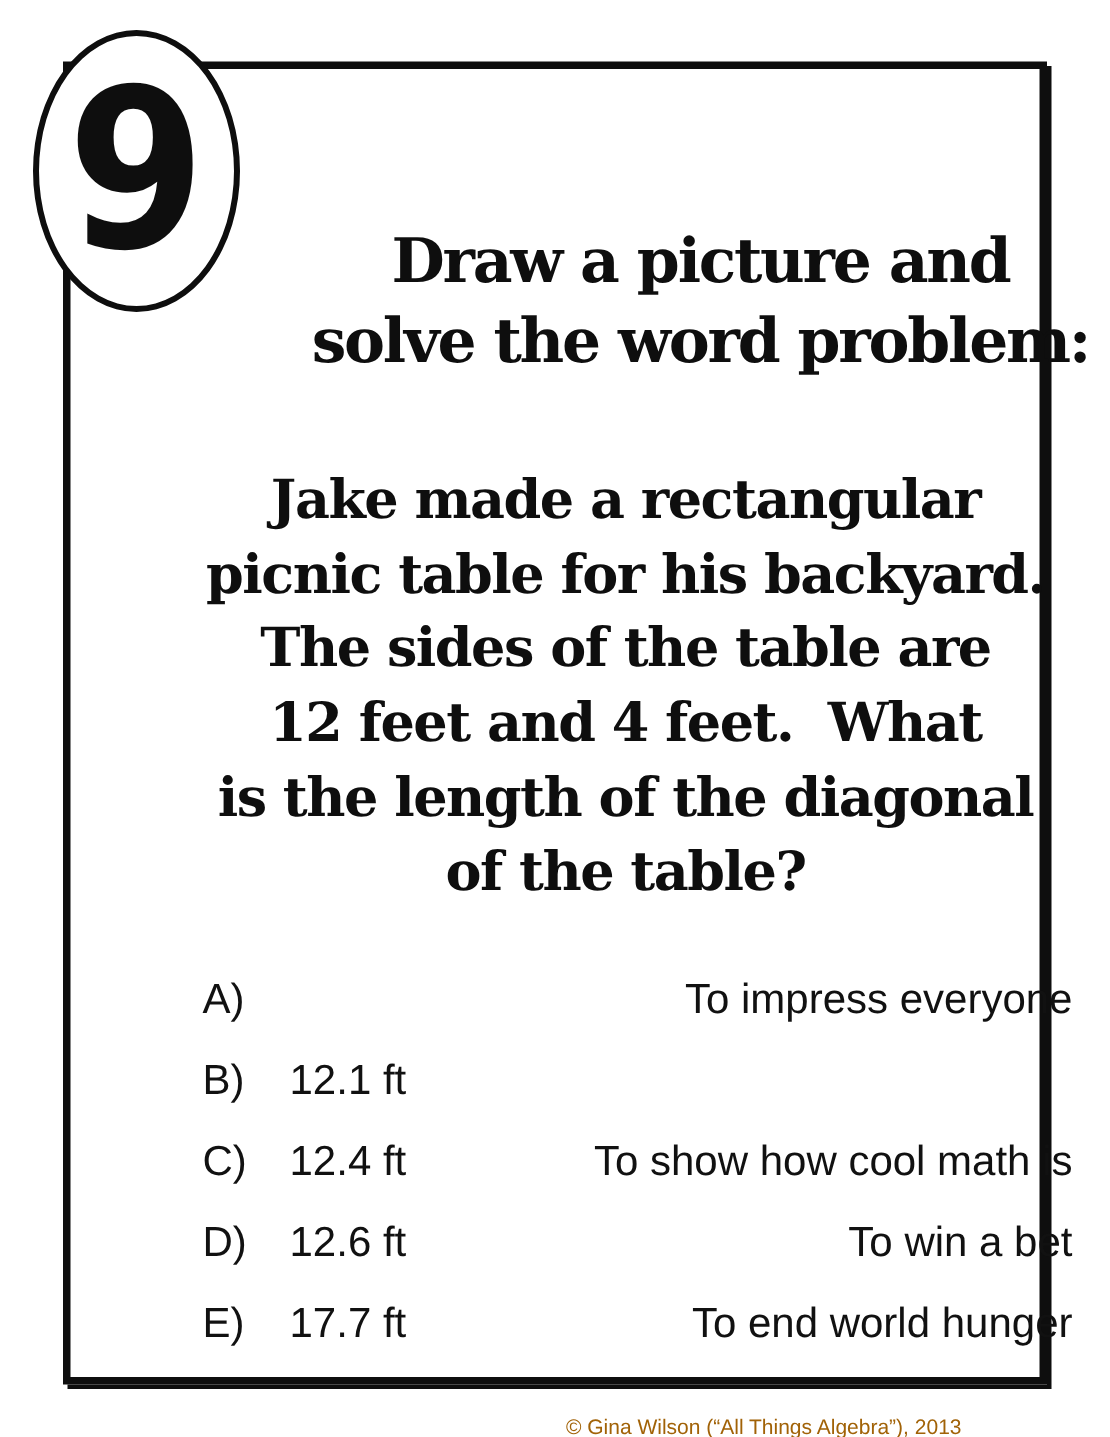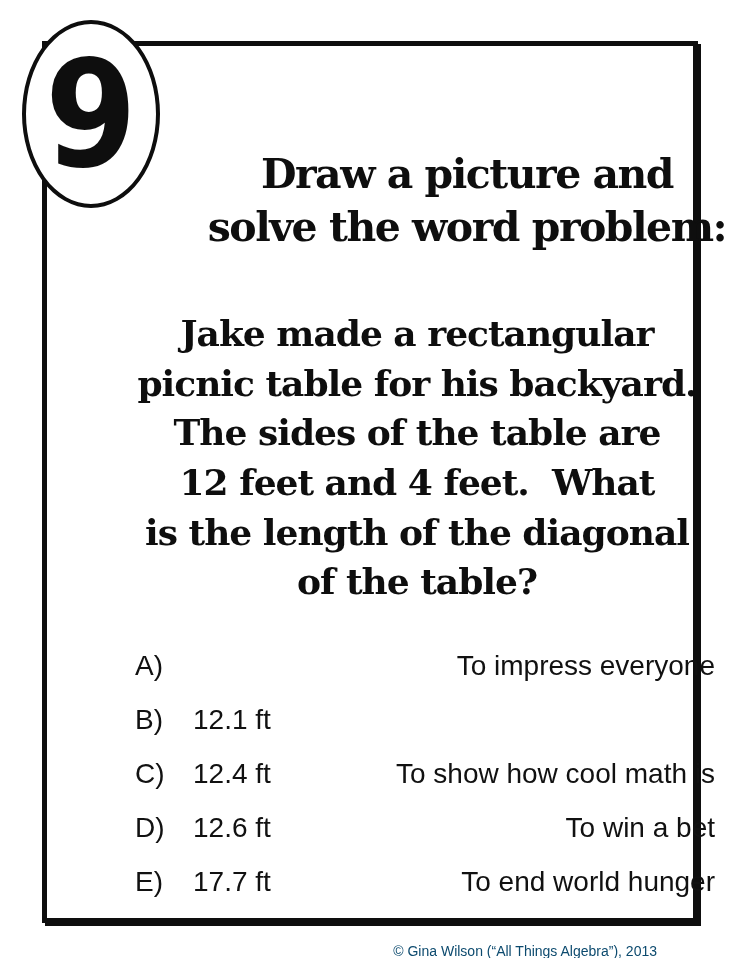--- a/index.html
+++ b/index.html
@@ -95,25 +95,25 @@
     display: flex;
     align-items: baseline;
     height: 28px;
     line-height: 28px;
   }
   .letter { width: 58px; flex: 0 0 58px; }
   .value  { width: 150px; flex: 0 0 150px; }
   .reason { flex: 1; text-align: right; }
   .copyright {
     position: absolute;
-    right: 36px;
+    right: 52px;
     top: 897px;
     font-family: "Liberation Sans", sans-serif;
     font-size: 14px;
-    color: #0c4a6e;
+    color: #a16207;
   }
 </style>
 </head>
 <body>
 
 <div class="page">
 
   <div class="card">
 
     <div class="title">Draw a picture and

